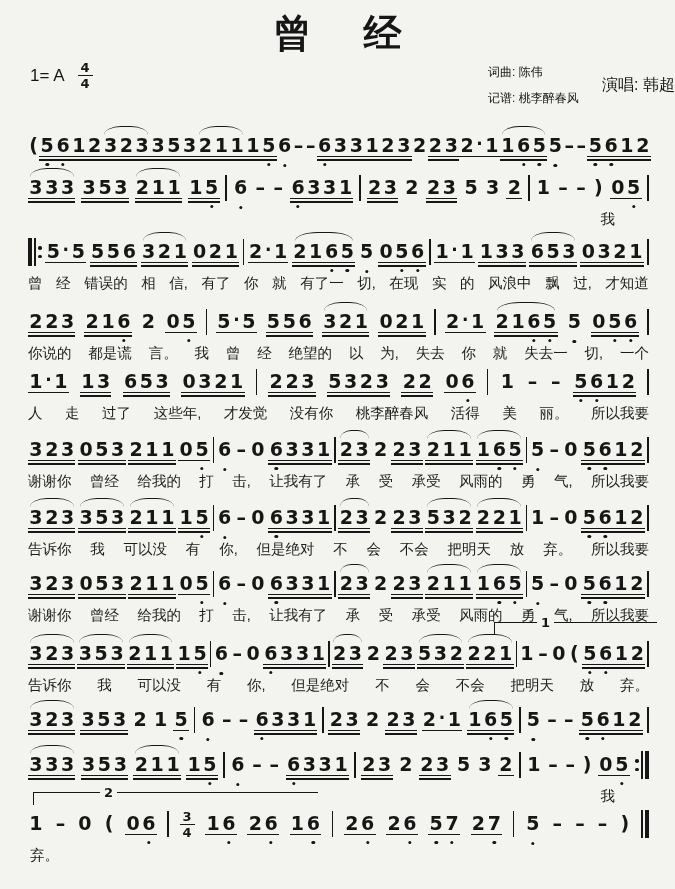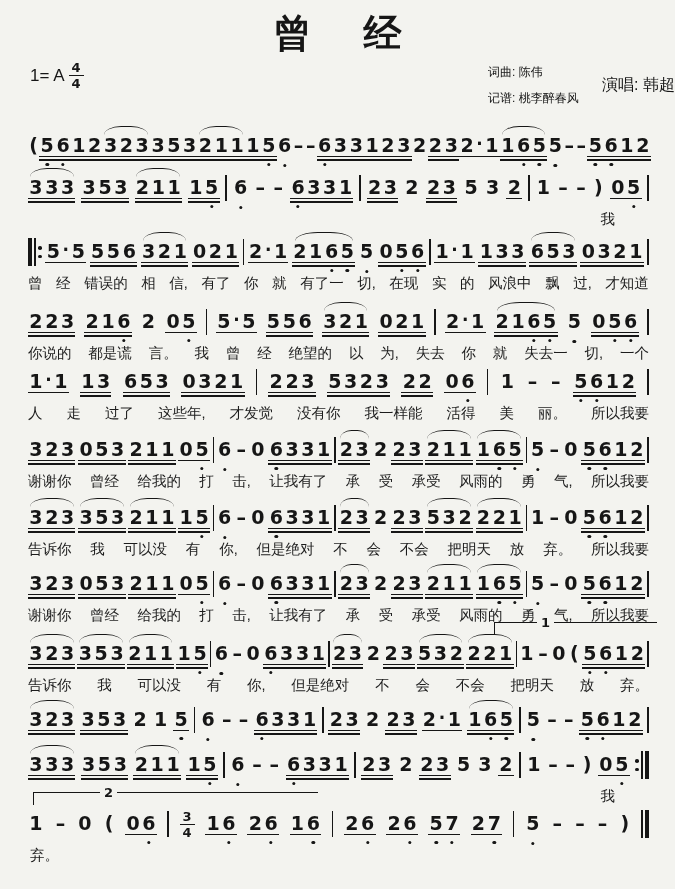--- a/index.html
+++ b/index.html
@@ -3,21 +3,21 @@
 <meta charset="utf-8">
 <style>
   :root{ --bg:#f3f3ef; --ink:#161616; }
   html,body{margin:0;padding:0;}
   body{background:var(--bg);font-family:"Liberation Sans",sans-serif;color:var(--ink);}
   .page{position:relative;width:675px;height:889px;background:var(--bg);overflow:hidden;}
 
   
   .title{position:absolute;top:8px;left:0;right:0;text-align:center;
          font-size:38px;font-weight:700;letter-spacing:52px;text-indent:52px;}
-  .keyrow{position:absolute;top:60px;left:30px;display:flex;align-items:center;gap:4px;
+  .keyrow{position:absolute;top:60px;left:30px;display:flex;align-items:center;gap:13px;
           font-size:17px;font-weight:500;}
   .singer{position:absolute;top:68px;left:0;right:0;text-align:right;font-size:16px;margin-top:7px;}
   .credit1{position:absolute;top:64px;left:488px;font-size:12px;}
   .credit2{position:absolute;top:90px;left:488px;font-size:12px;}
 
   
   .ts2{display:inline-flex;flex-direction:column;align-items:center;line-height:1;
        font-weight:700;font-size:13px;font-family:"DejaVu Sans",sans-serif;}
   .ts2 i{font-style:normal;padding:1px 3px;}
   .ts2 i:first-child{border-bottom:1.4px solid var(--ink);}
@@ -645,21 +645,21 @@
           </span>
           <span class="bar"></span>
         </div>
         <div class="lyr">
           <span>人</span>
           <span>走</span>
           <span>过了</span>
           <span>这些年,</span>
           <span>才发觉</span>
           <span>没有你</span>
-          <span>我一样能</span>
+          <span>桃李醉春风</span>
           <span>活得</span>
           <span>美</span>
           <span>丽。</span>
           <span>所以我要</span>
         </div>
       </div>
       <div class="mline" style="top: 432px;">
         <div class="notes">
           <span class="tok">
             <span class="chars u2">

